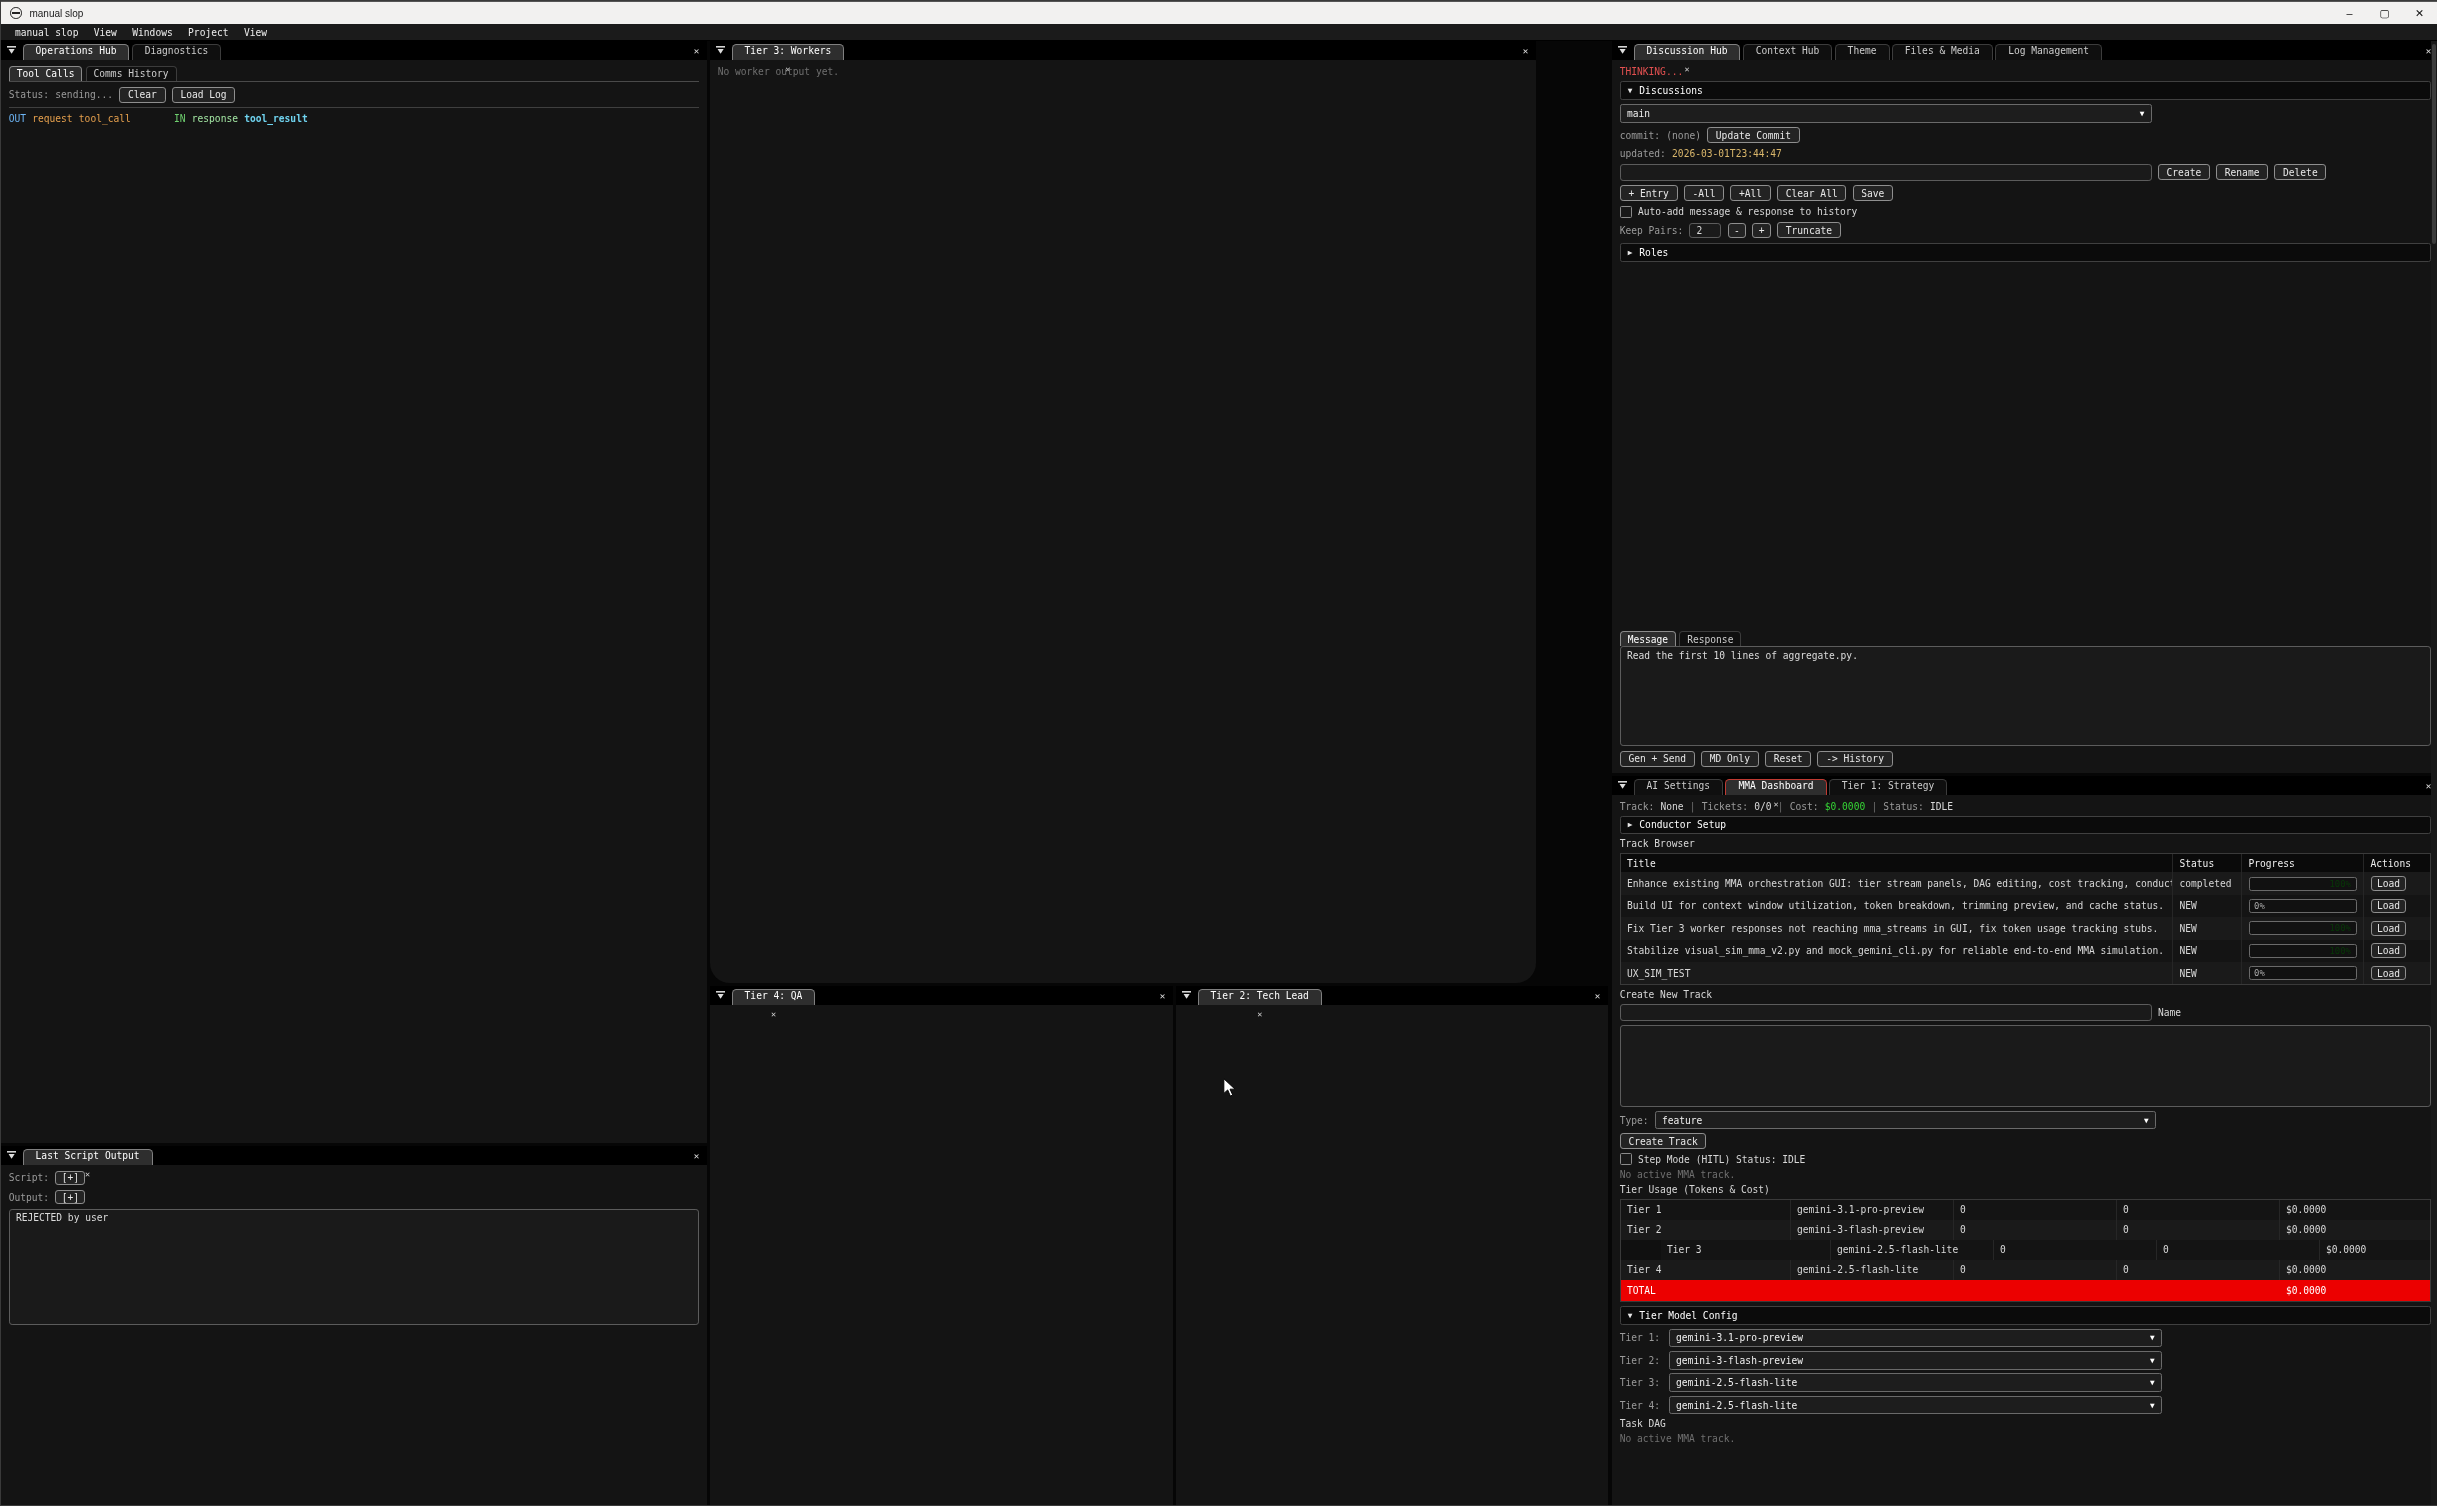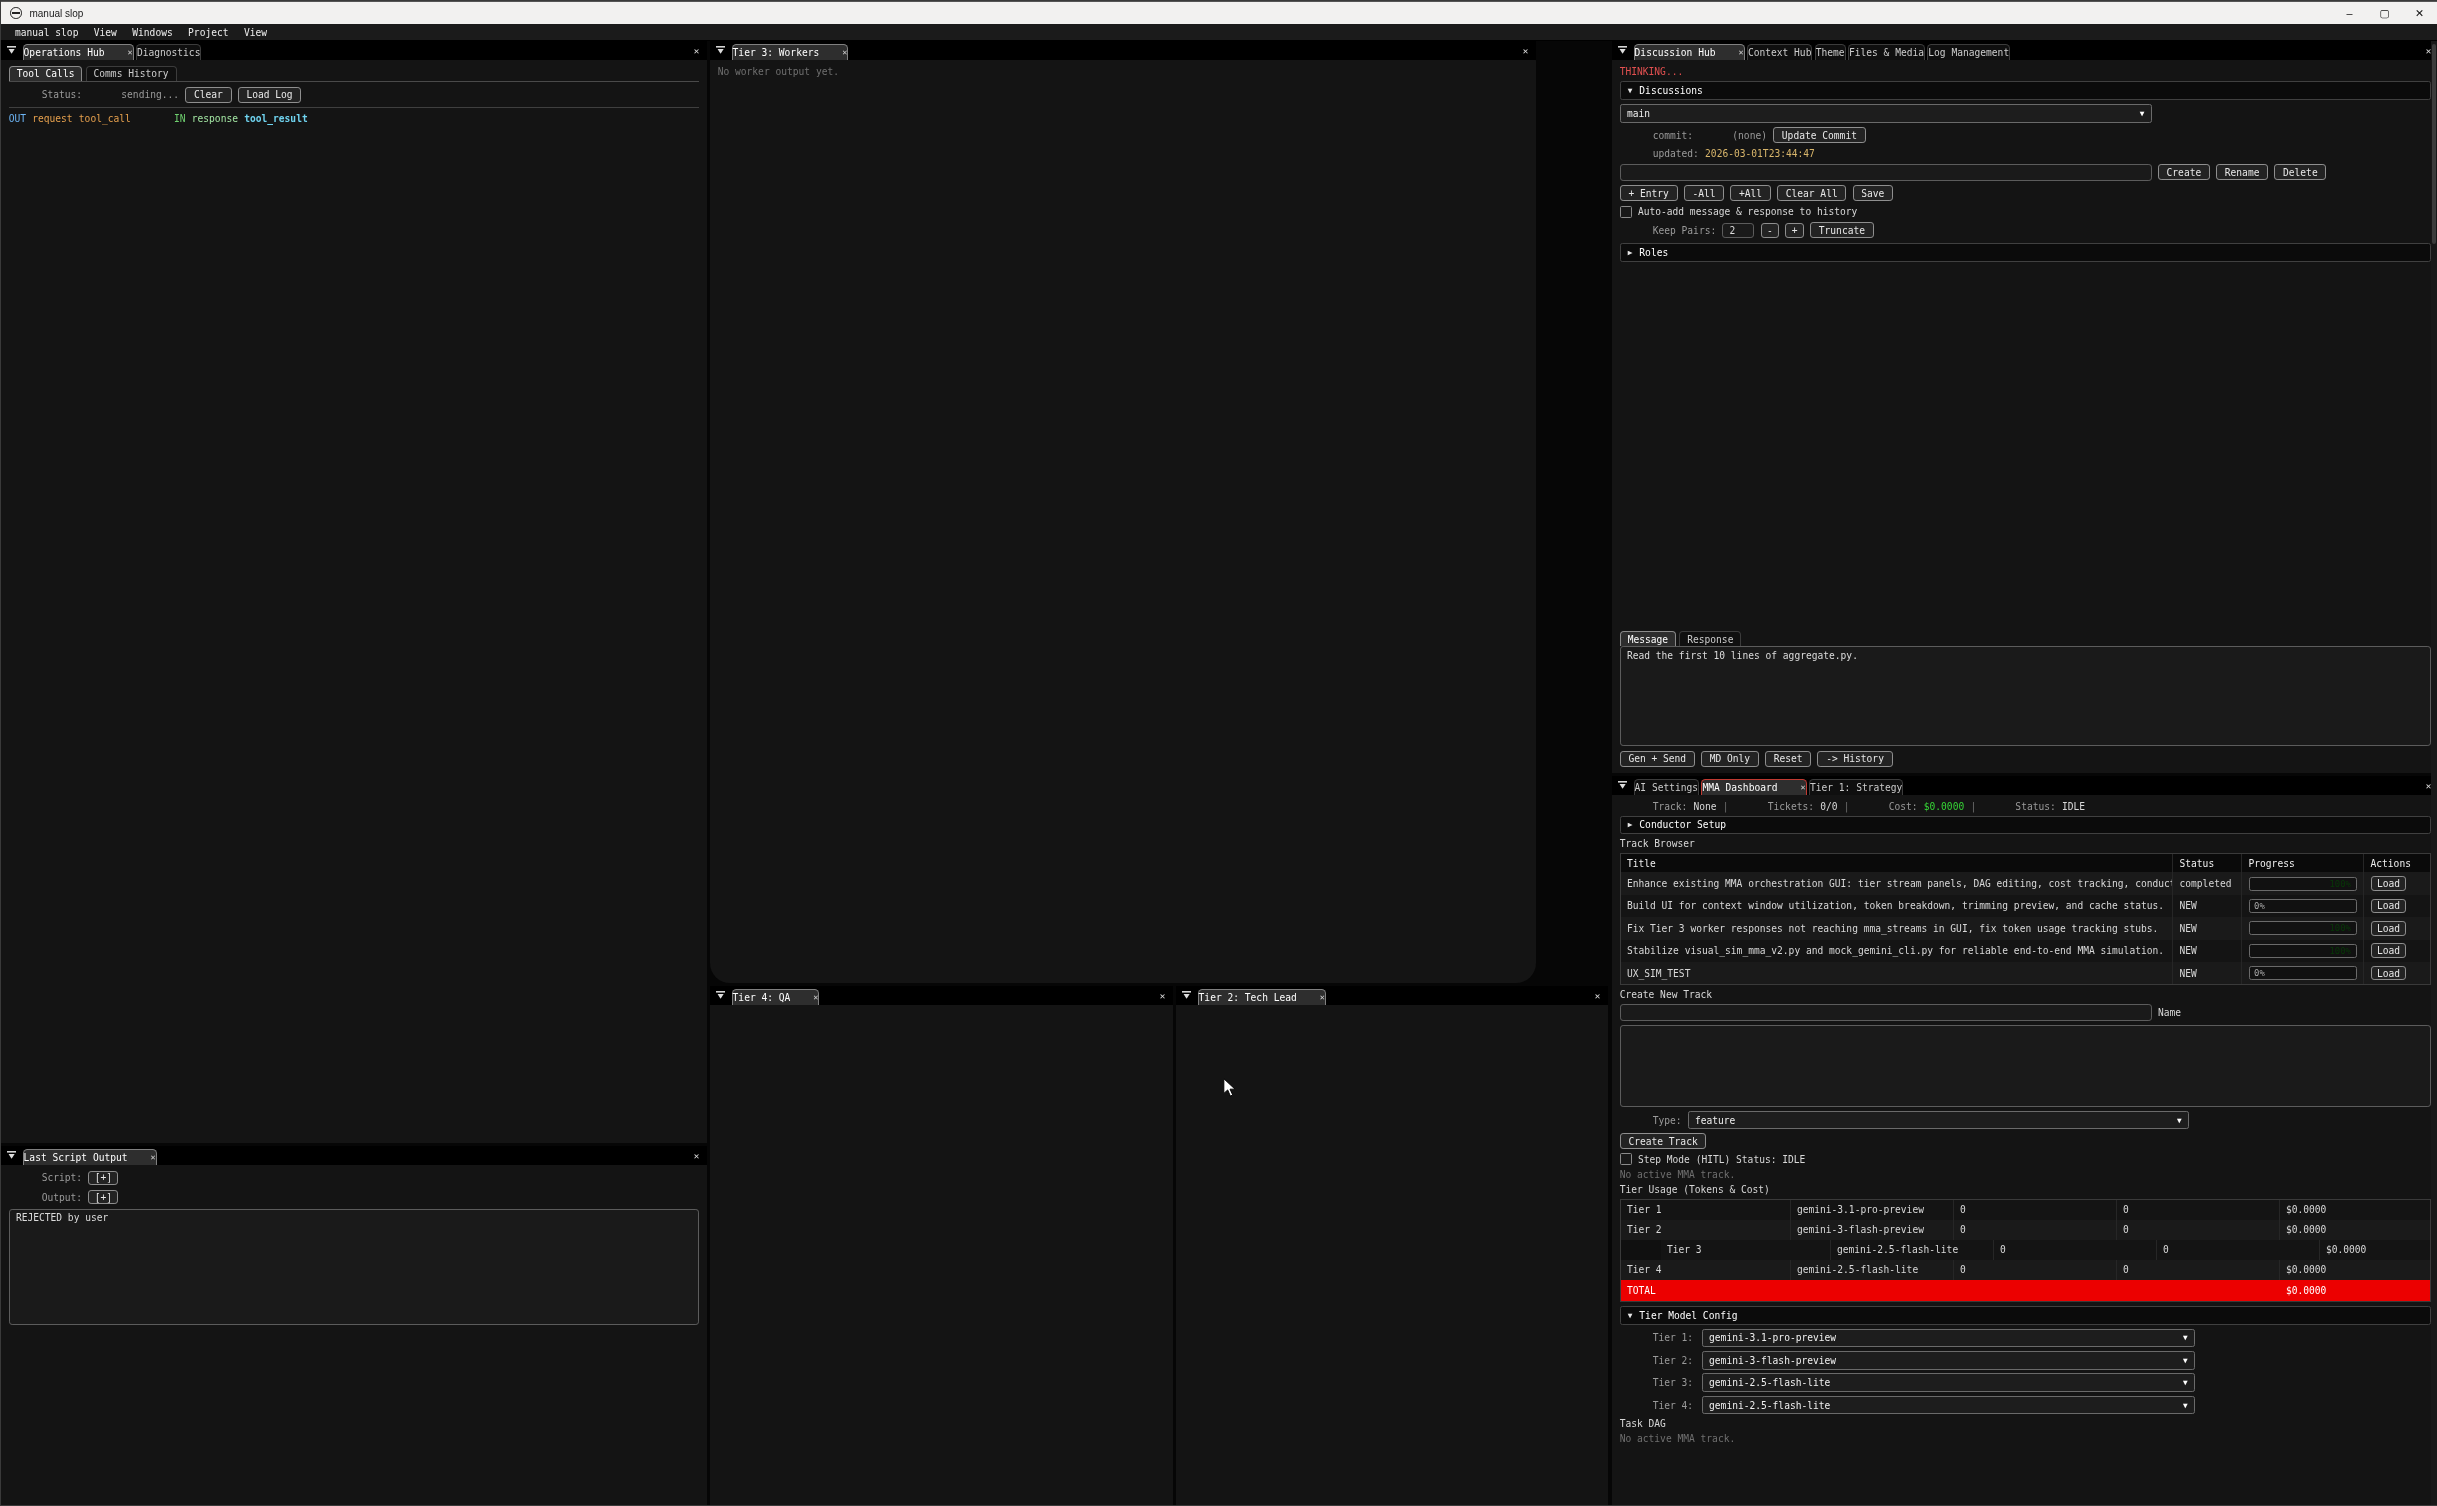--- a/index.html
+++ b/index.html
@@ -18,22 +18,22 @@
   .win-btn{width:35px;height:100%;display:flex;align-items:center;justify-content:center;font-size:10.8px;color:#111;}
   
   .menubar{position:absolute;left:0;top:23px;width:100%;height:17px;background:#1b1b1b;
            display:flex;align-items:center;padding-left:6.2px;box-sizing:border-box;border-bottom:0.8px solid #000;}
   .menu-item{padding:0 7.7px;color:#ededed;}
   
   .panel{position:absolute;background:#141414;display:flex;flex-direction:column;box-sizing:border-box;}
   .tabstrip{height:18.5px;min-height:18.5px;background:#000;display:flex;align-items:flex-end;gap:2.3px;
             padding-left:2.3px;box-sizing:border-box;}
   .panel-menu{width:17px;height:15.4px;display:flex;align-items:center;justify-content:center;align-self:center;}
-  .tab{height:16px;display:flex;align-items:center;gap:23px;padding:0 0;border:0.8px solid #3c3c3c;border-bottom:none;
-       border-radius:4.6px 4.6px 0 0;background:#0f0f0f;color:#cccccc;white-space:nowrap;box-sizing:border-box;}
+  .tab{height:16px;display:flex;align-items:center;gap:8px;padding:0 12px;border:0.8px solid #3c3c3c;border-bottom:none;
+       border-radius:4.6px 4.6px 0 0;background:#0f0f0f;color:#cccccc;white-space:nowrap;box-sizing:border-box;flex-direction:column;}
   .tab.active{background:#2e2e2e;border-color:#808080;color:#ffffff;}
   .tab.active.red{border-color:#c03a32;}
   .tab .x{font-size:8.5px;color:#cfcfcf;}
   .strip-close{margin-left:auto;align-self:center;padding:0 7.7px;color:#e0e0e0;font-size:9.2px;}
   .content{flex:1;padding:6.2px 7.7px;display:flex;flex-direction:column;gap:4.6px;overflow:hidden;box-sizing:border-box;}
   
   .row{display:flex;align-items:center;gap:6.2px;}
   .btn{display:inline-flex;align-items:center;justify-content:center;background:#232323;border:0.8px solid #8f8f8f;
        border-radius:3.1px;color:#e8e8e8;padding:0 7.7px;height:16px;white-space:nowrap;box-sizing:border-box;}
   .btn.sm{height:14.6px;padding:0 5.4px;}
@@ -46,21 +46,21 @@
   .section-bar{display:flex;align-items:center;gap:7px;background:#0b0b0b;border:0.8px solid #404040;border-radius:2.3px;
                height:18.5px;min-height:18.5px;padding:0 7px;color:#fff;box-sizing:border-box;}
   .tri{font-size:7.7px;color:#e8e8e8;}
   .checkbox{width:10px;height:10px;background:#181818;border:0.8px solid #8a8a8a;border-radius:1.5px;display:inline-block;}
   .subtabs{display:flex;align-items:flex-end;gap:3.1px;border-bottom:0.8px solid #4a4a4a;}
   .subtab{height:15.4px;display:flex;align-items:center;padding:0 7px;border:0.8px solid #3c3c3c;border-bottom:none;
           border-radius:3.9px 3.9px 0 0;background:#101010;color:#cccccc;box-sizing:border-box;}
   .subtab.active{background:#2d2d2d;border-color:#8a8a8a;color:#fff;}
   .hline{height:0.8px;background:#3f3f3f;width:100%;}
   .muted{color:#6f6f6f;}
-  .dim{color:#9a9a9a;margin-left:33px;}
+  .dim{color:#9a9a9a;}
   
   .ttable{border:0.8px solid #3a3a3a;display:flex;flex-direction:column;background:#101010;}
   .trow{display:flex;align-items:center;min-height:22.4px;}
   .trow.head{min-height:18.5px;background:#0a0a0a;color:#f0f0f0;}
   .trow:nth-child(even):not(.head):not(.total){background:#1a1a1a;}
   .trow:nth-child(odd):not(.head):not(.total){background:#141414;}
   .tcell{padding:0 6.2px;overflow:hidden;white-space:nowrap;box-sizing:border-box;border-right:0.8px solid #262626;height:100%;display:flex;align-items:center;}
   .tcell:last-child{border-right:none;}
   .trow.total{background:#ec0000;color:#fff;min-height:21.6px;}
   

